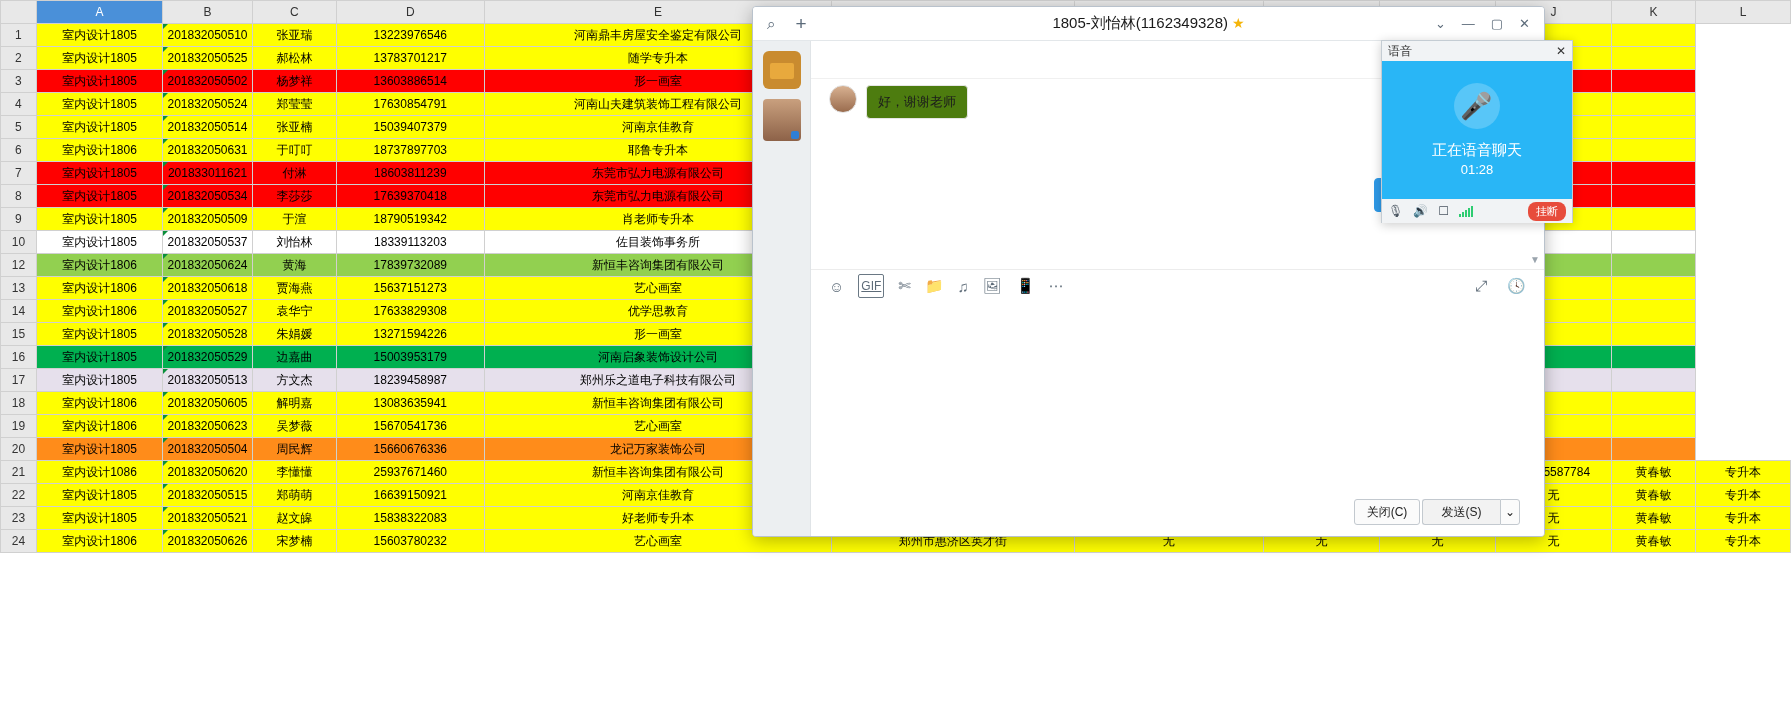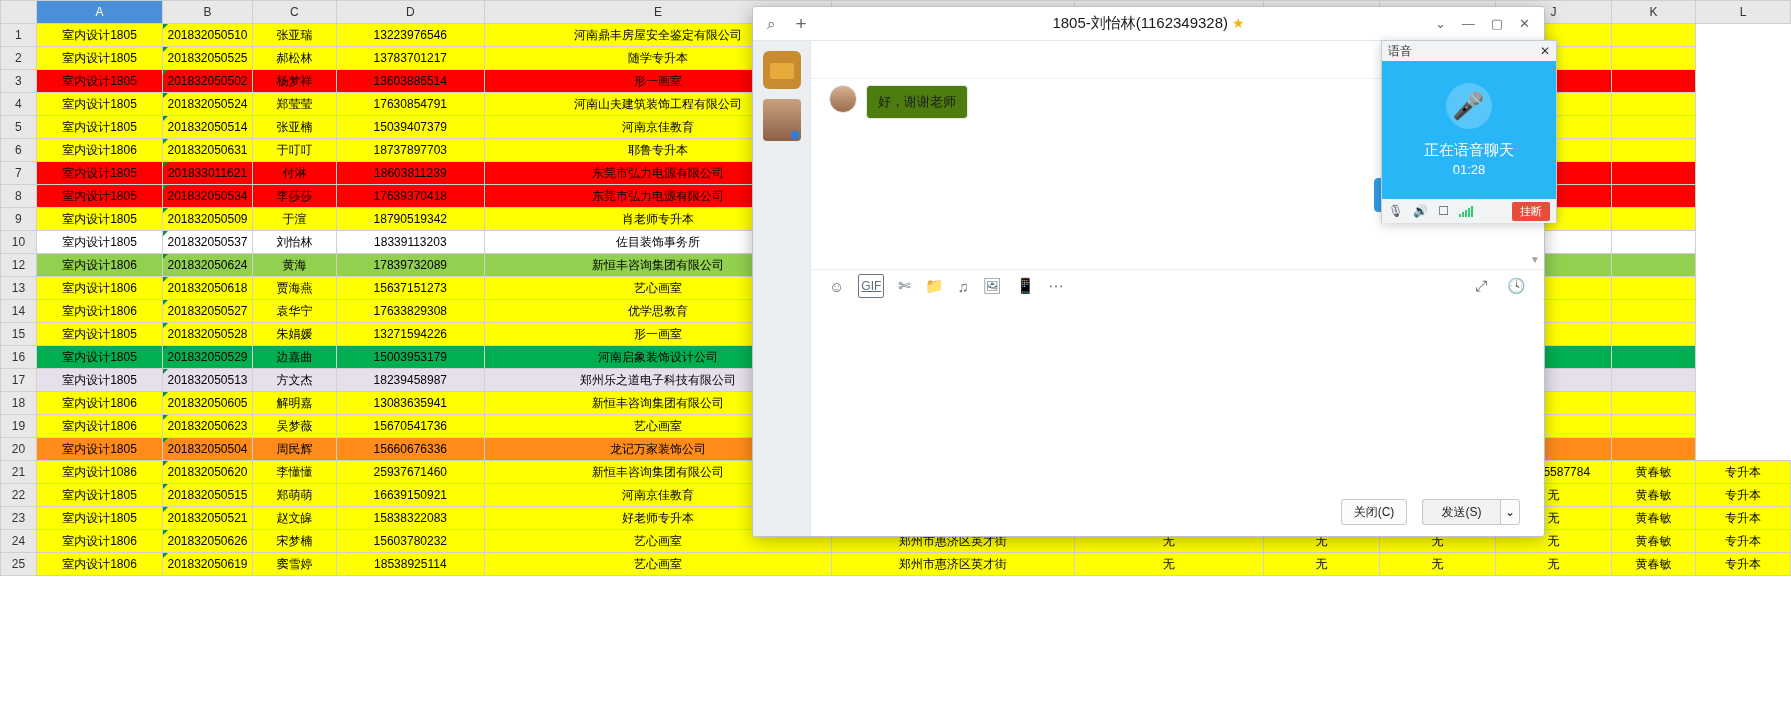--- a/index.html
+++ b/index.html
@@ -148,34 +148,34 @@
   .qq-input-tools .gif {
     font-size:12px; border:1px solid #6a7884; border-radius:2px;
     padding:4px 2px; color:#5d6b78;text-decoration:underline;
   }
   .qq-input-tools .right { margin-left:auto; display:flex; gap:20px; }
 
   .qq-editor { flex:1; background:#fff; }
 
   .qq-send {
     height: 52px; display:flex; align-items:center; justify-content:flex-end;
-    gap: 15px; padding-right: 24px;
+    gap: 2px; padding-right: 24px;
   }
   .btn {
     height: 26px; min-width: 66px; border:1px solid #c3c9cf; border-radius:3px;
     background:#fbfbfb; font-size:12px; color:#222;
     display:flex; align-items:center; justify-content:center; cursor:pointer;
   }
   .btn.primary { background:#f2f2f2; }
   .btn.split { min-width: 78px; border-right:none; border-radius:3px 0 0 3px; }
   .btn.arrow { min-width: 20px; border-radius:0 3px 3px 0; }
 
   
   .voice {
-    position:absolute; left:1381px; top:40px; width:176px; height:183px;
+    position:absolute; left:1381px; top:40px; width:192px; height:183px;
     background:#f1f3f5; border:1px solid #c4ccd3;
     box-shadow: 0 2px 10px rgba(0,0,0,.2);
   }
   .voice-head {
     height:20px; display:flex; align-items:center; justify-content:space-between;
     padding: 0 6px; font-size:12px; color:#333; background:#f1f3f5;
   }
   .voice-body {
     height:138px; background:#29b6f6;
     display:flex; flex-direction:column; align-items:center; justify-content:center;
@@ -189,21 +189,21 @@
   }
   .voice-status { font-size:15px; margin-bottom:2px; }
   .voice-timer { font-size:13px; }
   .voice-foot {
     height:24px; display:flex; align-items:center; gap:10px; padding:0 6px;
     background:#f1f3f5;
   }
   .voice-foot .ic { font-size:12px; color:#4a5560; }
   .hangup {
     margin-left:auto; background:#e74c3c; color:#fff; font-size:11px;
-    padding: 2px 8px; border-radius:2px; cursor:pointer;
+    padding: 2px 8px; border-radius:8px; cursor:pointer;
   }
   .bars { display:flex; align-items:flex-end; gap:1px; height:11px; }
   .bars i { width:2px; background:#2ecc71; display:block; }
 </style>
 </head>
 <body>
 
 <div id="root">
 
   <div class="sheet">
@@ -560,35 +560,20 @@
             <td class="y c">15603780232</td>
             <td class="y c">艺心画室</td>
             <td class="y c">郑州市惠济区英才街</td>
             <td class="y c">无</td>
             <td class="y c">无</td>
             <td class="y c">无</td>
             <td class="y c">无</td>
             <td class="y c">黄春敏</td>
             <td class="y c">专升本</td>
           </tr>
-          <tr>
-            <td class="rowhead">25</td>
-            <td class="y c">室内设计1806</td>
-            <td class="y c mark">201832050619</td>
-            <td class="y c">窦雪婷</td>
-            <td class="y c">18538925114</td>
-            <td class="y c">艺心画室</td>
-            <td class="y c">郑州市惠济区英才街</td>
-            <td class="y c">无</td>
-            <td class="y c">无</td>
-            <td class="y c">无</td>
-            <td class="y c">无</td>
-            <td class="y c">黄春敏</td>
-            <td class="y c">专升本</td>
-          </tr>
         </tbody>
     </table>
   </div>
 
   <div class="qq">
 
     <div class="qq-title">
       <span class="t-search">⌕</span>
       <span class="t-plus">+</span>
       <div class="t-name">

